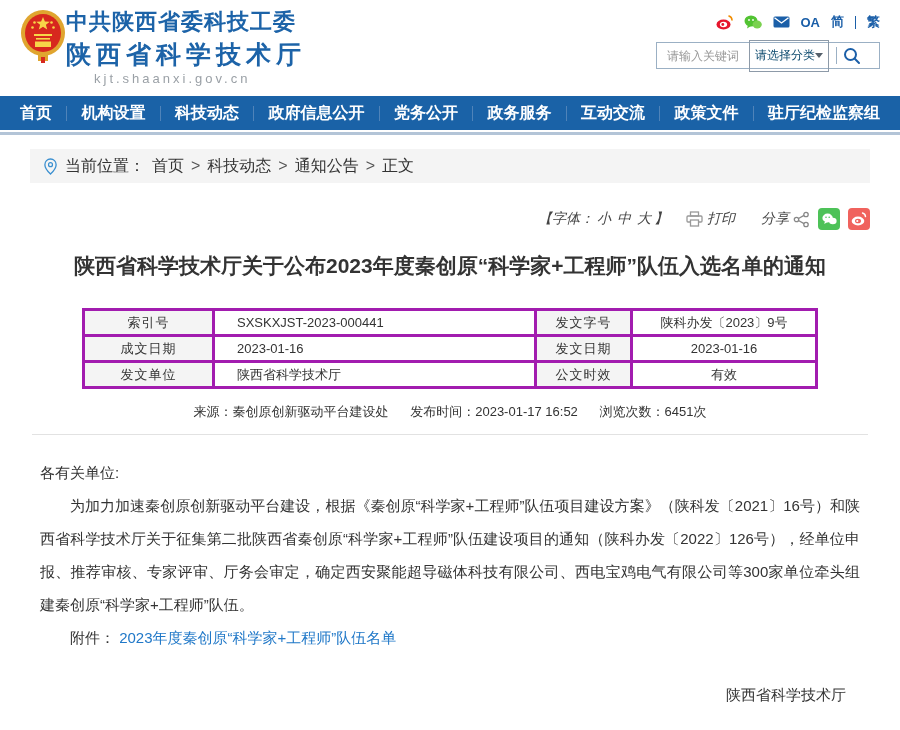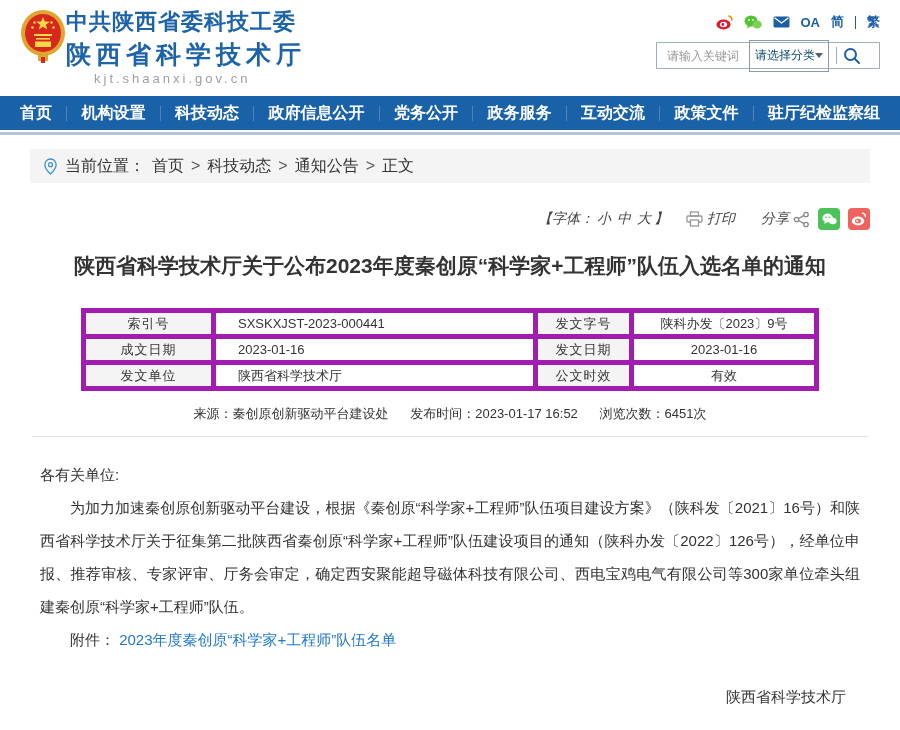--- a/index.html
+++ b/index.html
@@ -40,21 +40,21 @@
   .tools { margin:25px 30px 0; display:flex; justify-content:flex-end; align-items:center; font-size:14px; color:#444;font-style:italic; }
   .tools .gap { width:18px; }
   .font-size-opt { margin:0 3px; cursor:pointer; }
   .tool-label { margin:0 4px; cursor:pointer; }
   .share-badge { width:22px; height:22px; border-radius:4px; margin-left:8px; display:flex; align-items:center; justify-content:center; cursor:pointer; }
   .share-wechat { background:#4dc258; }
   .share-weibo { background:#f0625d; }
   
   .article-title { margin:21px 40px 0; text-align:center; font-size:21px; font-weight:bold; color:#333; line-height:30px; }
   .meta-table { width:733px; margin:27px auto 0; border-collapse:collapse; font-size:13px; color:#333; table-layout:fixed; }
-  .meta-table td { border:5px solid #a21caf; height:26px; padding:1px 8px; overflow:hidden; white-space:nowrap; }
+  .meta-table td { border:3px solid #a21caf; height:26px; padding:1px 8px; overflow:hidden; white-space:nowrap; }
   .meta-table td.lbl { background:#f4f4f4; text-align:center; letter-spacing:1px; }
   .meta-table td.v1 { padding-left:22px; }
   .meta-table td.v2 { text-align:center; }
   .source-row { margin-top:14px; text-align:center; font-size:13px; color:#333; }
   .source-row .seg { margin:0 9px; }
   .divider { margin:13px 32px 0; border:none; border-top:1px solid #e2e2e2; }
   .article-body { margin:21px 40px 0; font-size:15px; line-height:33px; text-align:justify; }
   .para-indent { text-indent:2em; margin:0; }
   .no-indent { margin:0; }
   .attach-line { text-indent:2em; margin:0; }

